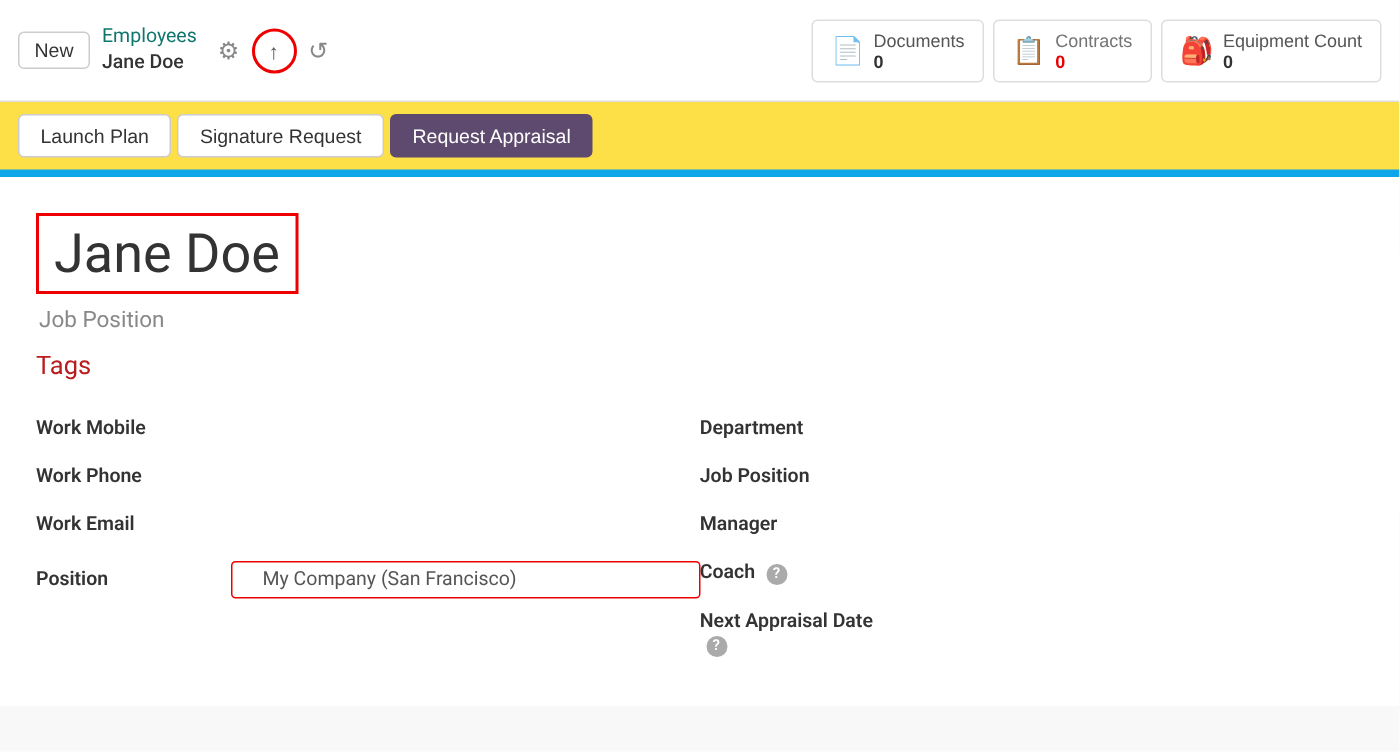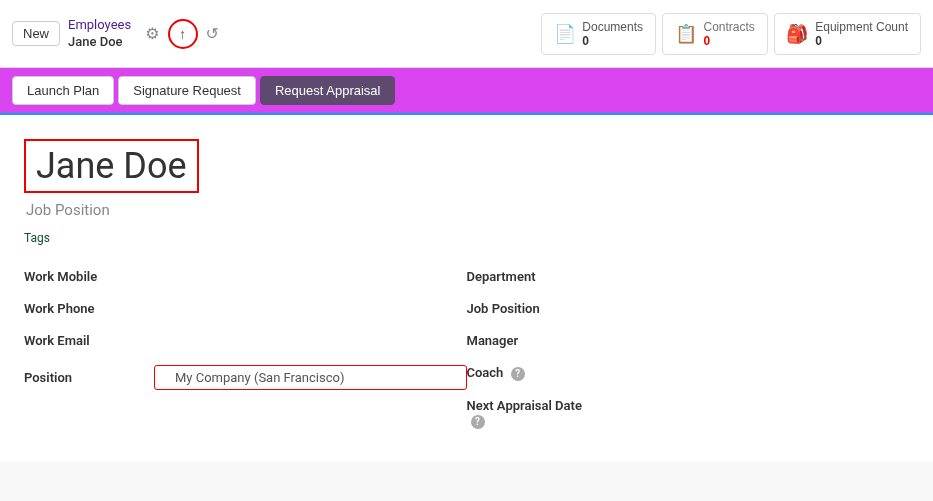--- a/index.html
+++ b/index.html
@@ -23,21 +23,21 @@
       font-size: 13px;
       cursor: pointer;
       color: #333;
     }
     .breadcrumb-section {
       display: flex;
       flex-direction: column;
       line-height: 1.3;
     }
     .breadcrumb-employees {
-      color: #4c1d95;
+      color: #0f766e;
       font-size: 13px;
       cursor: pointer;
       text-decoration: none;
     }
     .breadcrumb-current {
       font-size: 13px;
       color: #333;
       font-weight: 500;
     }
     .header-icons {
@@ -89,22 +89,22 @@
     }
     .stat-btn .stat-info { display: flex; flex-direction: column; align-items: flex-start; text-align: right; }
     .stat-btn .stat-label { font-size: 12px; color: #555; }
     .stat-btn .stat-value { font-size: 12px; font-weight: bold; }
     .stat-btn.contracts .stat-value { color: #e00; }
 
     
     .action-tabs {
       display: flex;
       align-items: center;
-      background: #d946ef;
-      border-bottom: 2px solid #0ea5e9;
+      background: #fde047;
+      border-bottom: 5px solid #0ea5e9;
       padding: 8px 12px;
       gap: 4px;
     }
     .action-tab {
       border: 1px solid #ccc;
       border-radius: 4px;
       padding: 6px 14px;
       font-size: 13px;
       cursor: pointer;
       background: #fff;
@@ -137,22 +137,22 @@
     }
 
     .field-label-large {
       font-size: 15px;
       color: #888;
       margin-bottom: 12px;
       margin-left: 2px;
     }
 
     .tags-label {
-      font-size: 12px;
-      color: #14532d;
+      font-size: 17px;
+      color: #b91c1c;
       margin-bottom: 16px;
     }
 
     
     .form-grid {
       display: grid;
       grid-template-columns: 1fr 1fr;
       gap: 0;
       margin-top: 4px;
     }

